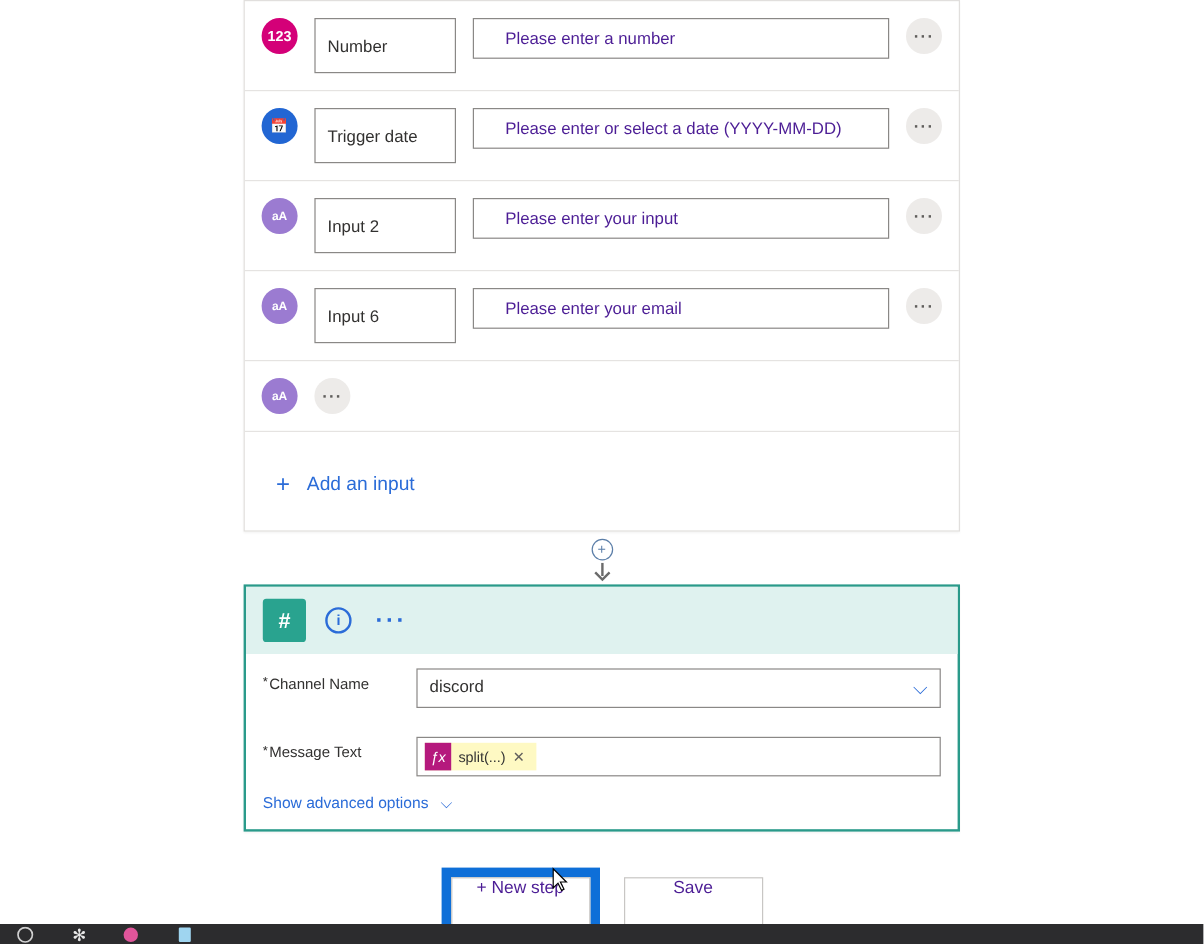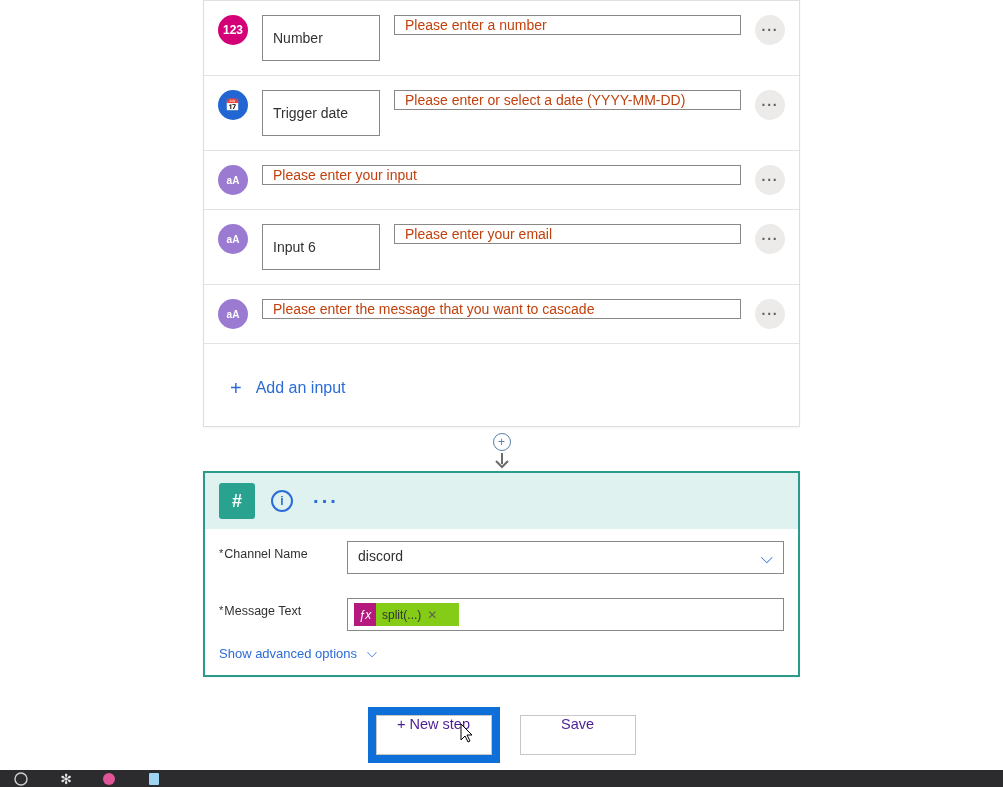--- a/index.html
+++ b/index.html
@@ -64,26 +64,26 @@
     background: #fff;
     padding: 6px 10px;
     font-size: 14px;
     color: #323130;
     display: flex;
     align-items: center;
     flex: 0 0 118px;
   }
   .field-placeholder {
     flex: 1;
-    height: 20px;
+    height: 34px;
     border: 1px solid #8a8886;
     background: #fff;
-    padding: 6px 10px;
+    padding: 6px 26px;
     font-size: 14px;
-    color: #c2410c;
+    color: #4c1d95;
     display: flex;
     align-items: center;
   }
   .ellipsis-btn {
     width: 30px; height: 30px;
     border-radius: 50%;
     background: #edebe9;
     display: flex;
     align-items: center;
     justify-content: center;
@@ -201,23 +201,23 @@
     border: 1px solid #8a8886;
     background: #fff;
     padding: 4px 6px;
     display: flex;
     align-items: center;
     gap: 6px;
   }
   .token {
     display: inline-flex;
     align-items: center;
-    background: #84cc16;
+    background: #fef9c3;
     height: 23px;
-    padding: 0 22px 0 0;
+    padding: 0 10px 0 0;
     font-size: 12px;
     color: #333;
   }
   .token .fx {
     width: 22px; height: 23px;
     background: #b5197d;
     color: #fff;
     display: inline-flex; align-items: center; justify-content: center;
     font-style: italic;
     margin-right: 6px;
@@ -225,21 +225,20 @@
   }
   .token .tx { }
   .token .x {
     margin-left: 6px;
     color: #605e5c;
     font-size: 12px;
     cursor: pointer;
   }
   .adv-row {
     display: flex;
-    align-items: center;
     gap: 10px;
     color: #2b6cd8;
     font-size: 13px;
     padding: 4px 14px 14px 14px;
   }
   .btn-row {
     margin-top: 30px;
     display: flex; gap: 20px;
     align-items: center;
   }
@@ -294,34 +293,34 @@
         <div class="hr"></div>
         <div class="input-row">
           <div class="input-icon ic-date">📅</div>
           <div class="field-name">Trigger date</div>
           <div class="field-placeholder">Please enter or select a date (YYYY-MM-DD)</div>
           <div class="ellipsis-btn">···</div>
         </div>
         <div class="hr"></div>
         <div class="input-row">
           <div class="input-icon ic-text">aA</div>
+          <div class="field-name">Input 2</div>
           <div class="field-placeholder">Please enter your input</div>
           <div class="ellipsis-btn">···</div>
         </div>
         <div class="hr"></div>
         <div class="input-row">
           <div class="input-icon ic-text">aA</div>
           <div class="field-name">Input 6</div>
           <div class="field-placeholder">Please enter your email</div>
           <div class="ellipsis-btn">···</div>
         </div>
         <div class="hr"></div>
         <div class="input-row">
           <div class="input-icon ic-text">aA</div>
-          <div class="field-placeholder">Please enter the message that you want to cascade</div>
           <div class="ellipsis-btn">···</div>
         </div>
         <div class="hr"></div>
       </div>
 
     <div class="add-input-row">
       <span class="plus-sm">+</span>
       <span>Add an input</span>
     </div>
   </div>

